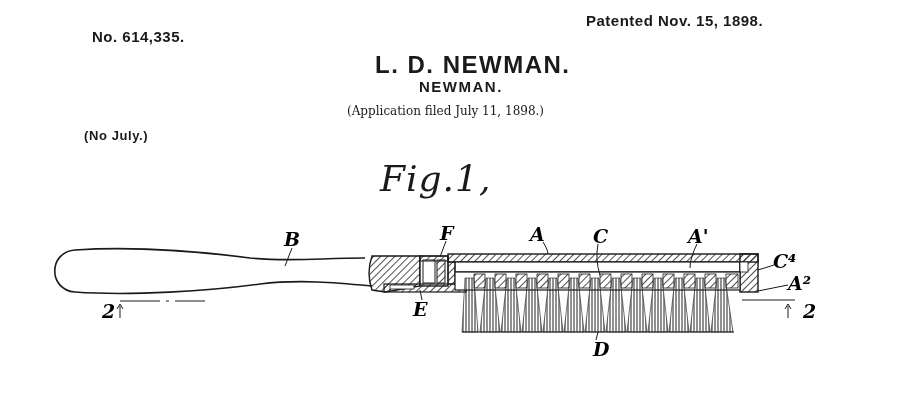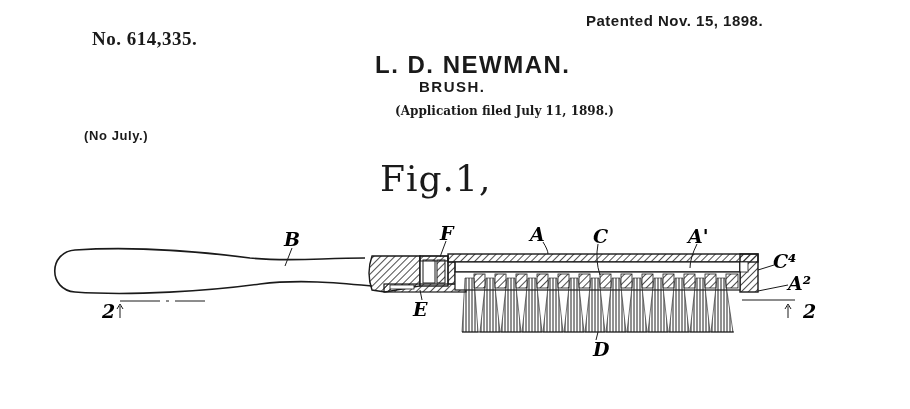--- a/index.html
+++ b/index.html
@@ -1,35 +1,35 @@
 <!DOCTYPE html>
 <html><head>
 <meta charset="utf-8">
 <style>
   html, body { margin: 0; padding: 0; background: #ffffff; }
   body { width: 910px; height: 409px; position: relative; overflow: hidden; font-family: "Liberation Sans", sans-serif; color: #1a1a1a; }
   .abs { position: absolute; white-space: nowrap; }
   .hdr { font-family: "Liberation Sans", sans-serif; font-weight: bold; letter-spacing: 0.5px; }
-  .patent-no { left: 92px; top: 28px; font-size: 19px; font-family: Liberation Serif, serif; }
+  .patent-no { left: 92px; top: 28px; font-size: 15px; }
   .patent-date { left: 586px; top: 12px; font-size: 15px; }
   .inventor { left: 375px; top: 51px; font-size: 24px; letter-spacing: 1.5px; }
   .title { left: 419px; top: 78px; font-size: 15px; letter-spacing: 1.5px; }
-  .filed { left: 347px; top: 104px; font-size: 12px; font-family: "DejaVu Serif", serif; font-weight: bold; letter-spacing: 0px; margin-left: 48px; }
+  .filed { left: 347px; top: 104px; font-size: 12px; font-family: "DejaVu Serif", serif; font-weight: normal; letter-spacing: 0px; }
   .model { left: 84px; top: 128px; font-size: 13px; letter-spacing: 0.6px; }
-  .fig-label { left: 380px; top: 158px; font-size: 36px; font-family: "DejaVu Serif", serif; letter-spacing: 1px; }
+  .fig-label { left: 380px; top: 158px; font-size: 36px; font-family: "DejaVu Serif", serif; font-style: italic; letter-spacing: 1px; }
   .ref { font-family: "DejaVu Serif", serif; font-style: italic; font-weight: bold; font-size: 19px; }
   svg.drawing { position: absolute; left: 0; top: 0; }
 </style>
 </head>
 <body>
 
 <div class="abs hdr patent-no">No. 614,335.</div>
 <div class="abs hdr patent-date">Patented Nov. 15, 1898.</div>
 <div class="abs hdr inventor">L. D. NEWMAN.</div>
-<div class="abs hdr title">BRUSH.</div>
+<div class="abs hdr title">NEWMAN.</div>
 <div class="abs filed">(Application filed July 11, 1898.)</div>
 <div class="abs hdr model">(No July.)</div>
 <div class="abs fig-label">Fig.1,</div>
 
 <svg class="drawing" width="910" height="409" viewBox="0 0 910 409" xmlns="http://www.w3.org/2000/svg">
   <defs>
     <pattern id="hatch" patternUnits="userSpaceOnUse" width="5" height="5" patternTransform="rotate(45)">
       <line x1="0" y1="0" x2="0" y2="5" stroke="#222" stroke-width="1.6"></line>
     </pattern>
     <pattern id="bristle" patternUnits="userSpaceOnUse" width="3" height="10">

